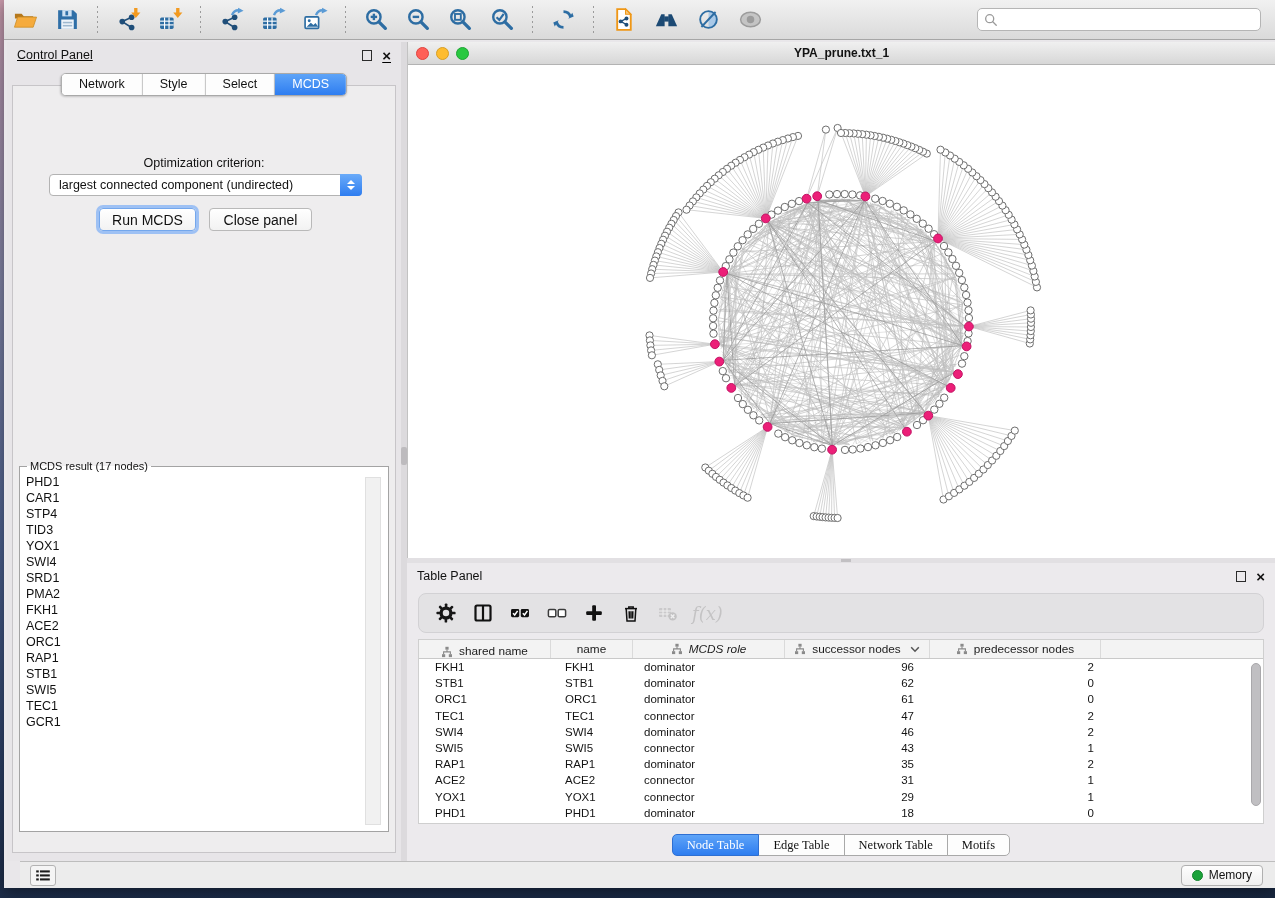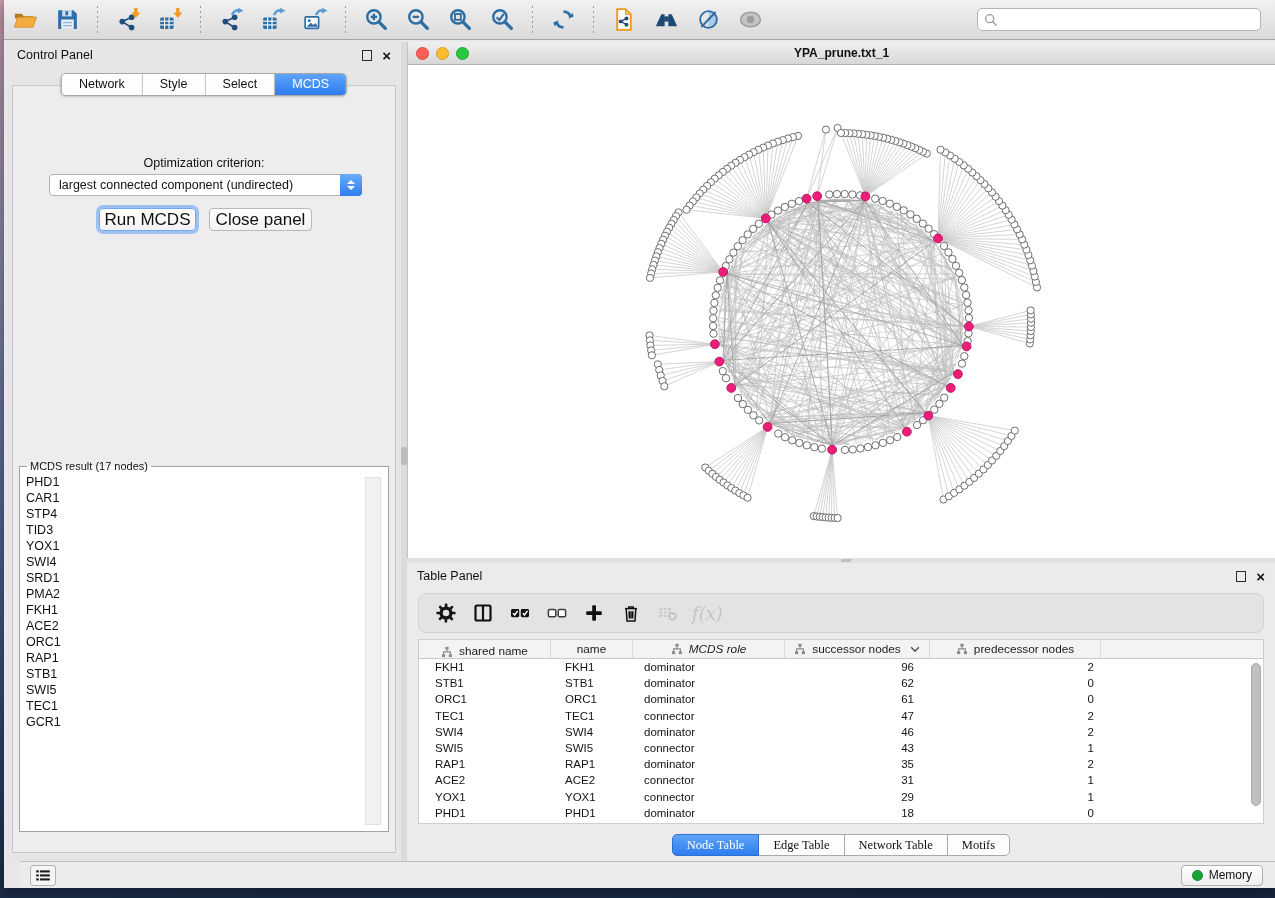--- a/index.html
+++ b/index.html
@@ -21,21 +21,21 @@
   .tb-sep { width:1px; height:28px; margin:0 9px;
     background:repeating-linear-gradient(to bottom,#9b9b9b 0 2px,transparent 2px 5px); }
   #toolbar-search { margin-left:auto; margin-right:14px; width:284px; height:23px;
     background:#fff; border:1px solid #b5b5b5; border-radius:5px;
     display:flex; align-items:center; padding:0 6px; }
   #toolbar-search svg { width:14px; height:14px; }
   #toolbar-search input { border:none; outline:none; flex:1; font-size:12px; margin-left:5px;
     font-family:inherit; background:transparent; }
 
   
-  #control-panel { position:absolute; left:3px; top:42px; width:394px; height:819px; background:#e7e5e8; }
+  #control-panel { position:absolute; left:3px; top:42px; width:394px; height:819px; background:#e7e5e8;text-decoration:underline; }
   .panel-titlebar { height:26px; display:flex; align-items:center; padding:0 10px;
     font-size:12.5px; color:#111; }
   .panel-titlebar .spacer { flex:1; }
   .float-box { width:10px; height:11px; border:1.6px solid #2b2b2b; display:inline-block; margin-right:10px; }
   .close-x { font-weight:900; font-size:15px; color:#111; line-height:1; }
   #cp-inner { position:absolute; left:5px; right:5px; top:43px; bottom:8px;
     background:#eeedee; border:1px solid #c7c5c8; }
   #cp-tabs { position:absolute; top:31px; left:50%; transform:translateX(-50%);
     display:flex; z-index:3; border:1px solid #a9a9a9; border-radius:5px; background:#fdfdfd;
     box-shadow:0 1px 2px rgba(0,0,0,.18); overflow:hidden; }
@@ -49,21 +49,21 @@
     background:#fff; border:1px solid #b3b3b3; border-radius:4px; display:flex; align-items:center; }
   #criterion-select .val { flex:1; font-size:12.5px; padding-left:9px; color:#111; white-space:nowrap; }
   #criterion-select .cap { width:22px; height:22px; margin:-1px -1px -1px 0;
     background:linear-gradient(#6aabf9,#2e7df0); border-radius:0 4px 4px 0;
     display:flex; flex-direction:column; align-items:center; justify-content:center; gap:2px; }
   .tri-up { width:0; height:0; border-left:4px solid transparent; border-right:4px solid transparent;
     border-bottom:4.5px solid #fff; }
   .tri-down { width:0; height:0; border-left:4px solid transparent; border-right:4px solid transparent;
     border-top:4.5px solid #fff; }
   .cp-button { position:absolute; top:122px; height:23px; background:linear-gradient(#fff,#f2f2f2);
-    border:1px solid #b9b9b9; border-radius:4px; font-size:17px; color:#111;
+    border:1px solid #b9b9b9; border-radius:4px; font-size:14px; color:#111;
     display:flex; align-items:center; justify-content:center; }
   #run-mcds-btn { left:86px; width:97px; border-color:#74a7ec;
     box-shadow:0 0 0 3px rgba(92,156,250,.55); }
   #close-panel-btn { left:196px; width:103px; }
   #mcds-box { position:absolute; left:6px; top:374px; width:370px; height:372px;
     border:1px solid #a3a3a3; background:#fff; }
   #mcds-box legend { font-size:11px; color:#111; padding:0 3px; margin-left:7px; }
   #mcds-list { position:absolute; left:4px; top:2px; bottom:4px; right:24px; overflow:hidden;
     font-size:12.5px; color:#111; line-height:16px; }
   .mcds-item { padding-left:2px; }

